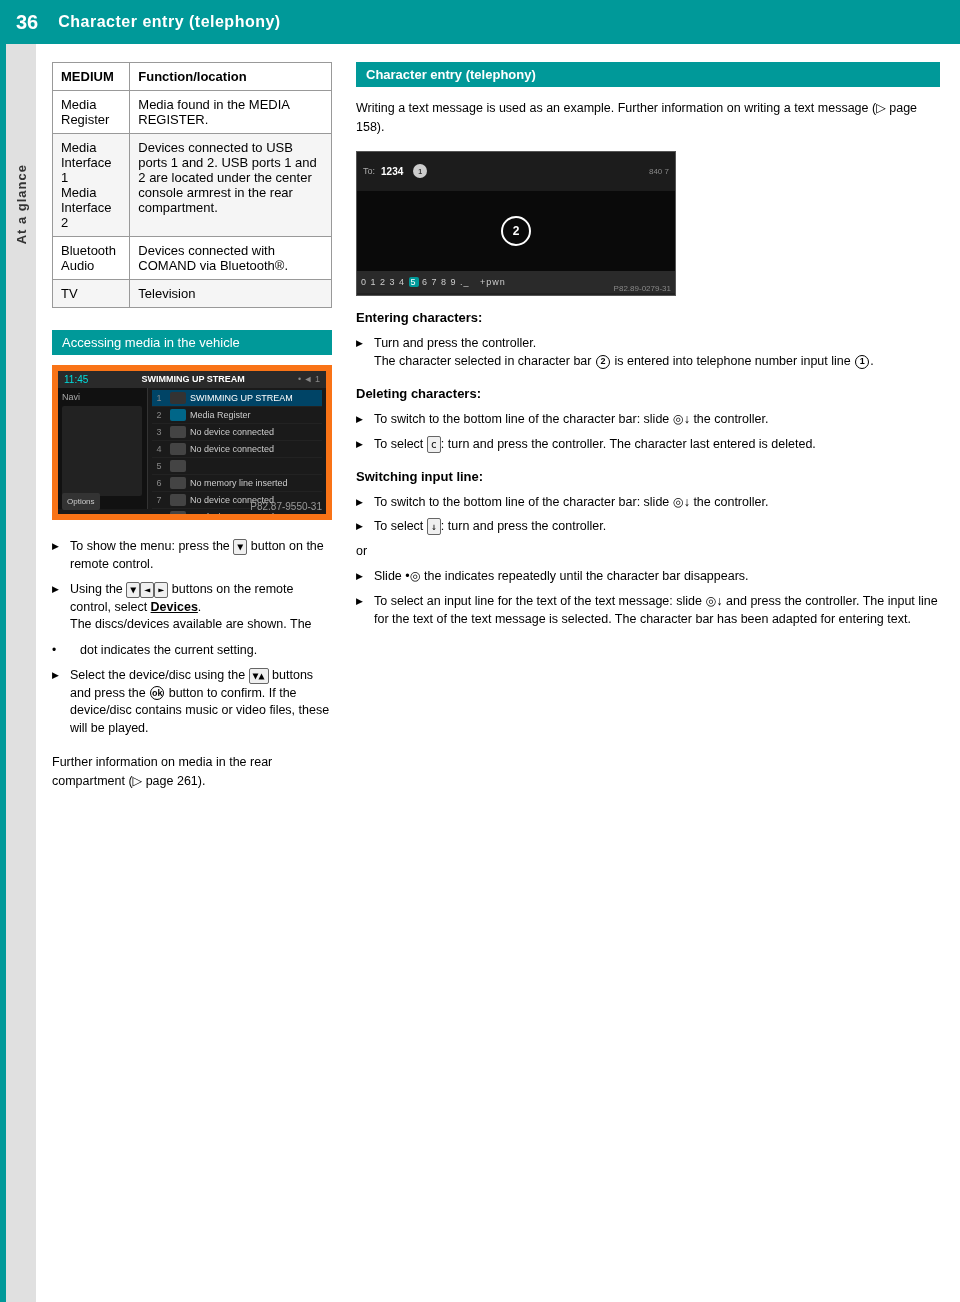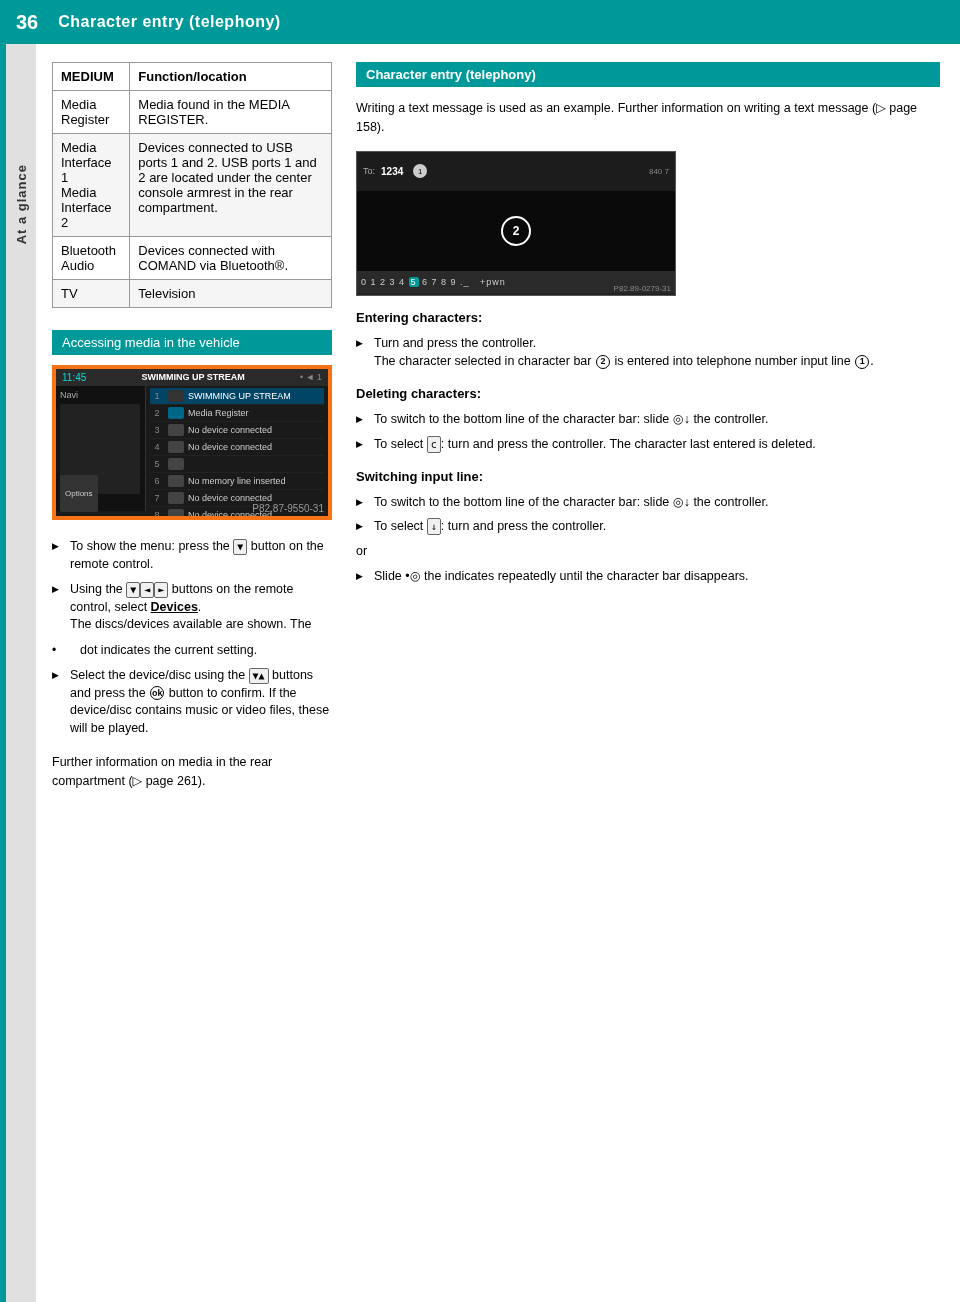--- a/index.html
+++ b/index.html
@@ -112,21 +112,21 @@
       background: #009999;
       color: #fff;
       font-weight: normal;
       font-size: 13px;
       padding: 5px 10px;
       margin-bottom: 10px;
     }
 
     
     .screenshot-box {
-      border: 4px solid #f97316;
+      border: 6px solid #f97316;
       background: #1a1a1a;
       width: 100%;
       height: 155px;
       margin-bottom: 14px;
       position: relative;
       overflow: hidden;
     }
     .screen-header {
       background: #2a2a2a;
       color: #00dddd;
@@ -181,21 +181,21 @@
     }
     .screen-row-icon.blue { background: #006688; }
     .screen-row-icon.gray { background: #444; }
     .screen-options {
       position: absolute;
       bottom: 4px;
       left: 4px;
       background: #333;
       color: #ccc;
       font-size: 8px;
-      padding: 14px 5px;
+      padding: 4px 5px;
       border-radius: 2px;
     }
     .screen-caption {
       position: absolute;
       bottom: 2px;
       right: 4px;
       color: #999;
       font-size: 10px;
     }
 
@@ -596,20 +596,23 @@
           <li>
             To switch to the bottom line of the character bar: slide ◎↓ the controller.
           </li>
           <li>
             To select <span class="kbd">↓</span>: turn and press the controller.
           </li>
           <li class="or-line" style="padding-left:0">or</li>
           <li>
             Slide •◎ the indicates repeatedly until the character bar disappears.
           </li>
+          <li>
+            To select an input line for the text of the text message: slide ◎↓ and press the controller. The input line for the text of the text mes­sage is selected. The character bar has been adapted for entering text.
+          </li>
         </ul>
       </div>
 
     </div>
 
   </div>
 
 </div>
 
 </body></html>

